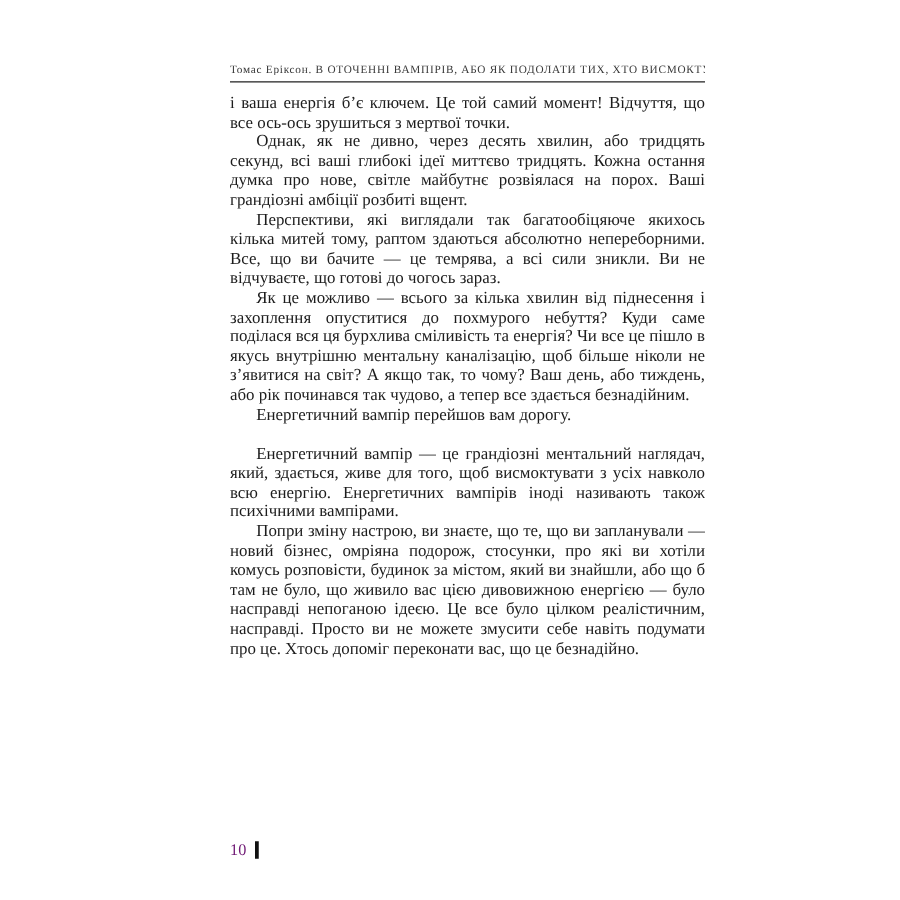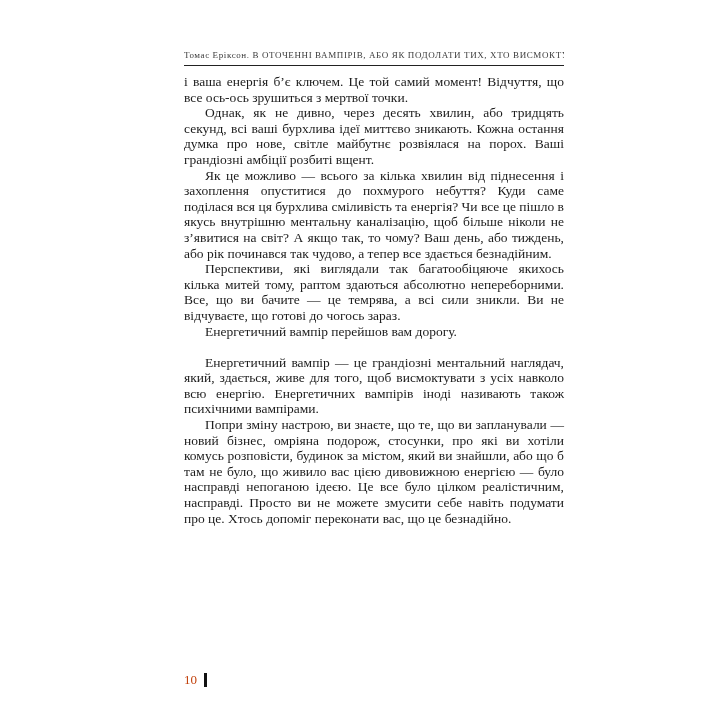--- a/index.html
+++ b/index.html
@@ -51,21 +51,21 @@
     text-indent: 21px;
   }
   .para.space-before {
     margin-top: 15.6px;
   }
   .footer {
     position: absolute;
     left: 184px;
     top: 672px;
     font-size: 13px;
-    color: #c2410c;
+    color: #701a75;
     display: flex;
     align-items: center;
   }
   .page-number {
     font-family: "Liberation Serif", "DejaVu Serif", serif;
   }
   .footer-bar {
     display: inline-block;
     width: 3px;
     height: 14px;
@@ -75,23 +75,23 @@
 </style>
 </head>
 <body>
 
 <div class="page">
   <div class="text-block">
     <div class="running-head">Томас Еріксон. В ОТОЧЕННІ ВАМПІРІВ, АБО ЯК ПОДОЛАТИ ТИХ, ХТО ВИСМОКТУЄ ВАШ ЧАС</div>
     <hr class="head-rule">
     <div class="body-text" id="paragraphs">
         <p class="para">і ваша енергія б’є ключем. Це той самий момент! Відчуття, що все ось-ось зрушиться з мертвої точки.</p>
-        <p class="para indent">Однак, як не дивно, через десять хвилин, або тридцять секунд, всі ваші бурхлива ідеї миттєво зникають. Кожна остання думка про нове, світле майбутнє розвіялася на порох. Ваші грандіозні амбіції розбиті вщент.</p>
+        <p class="para indent">Однак, як не дивно, через десять хвилин, або тридцять секунд, всі ваші глибокі ідеї миттєво тридцять. Кожна остання думка про нове, світле майбутнє розвіялася на порох. Ваші грандіозні амбіції розбиті вщент.</p>
+        <p class="para indent">Перспективи, які виглядали так багатообіцяюче якихось кілька митей тому, раптом здаються абсолютно непереборними. Все, що ви бачите — це темрява, а всі сили зникли. Ви не відчуваєте, що готові до чогось зараз.</p>
         <p class="para indent">Як це можливо — всього за кілька хвилин від піднесення і захоплення опуститися до похмурого небуття? Куди саме поділася вся ця бурхлива сміливість та енергія? Чи все це пішло в якусь внутрішню ментальну каналізацію, щоб більше ніколи не з’явитися на світ? А якщо так, то чому? Ваш день, або тиждень, або рік починався так чудово, а тепер все здається безнадійним.</p>
-        <p class="para indent">Перспективи, які виглядали так багатообіцяюче якихось кілька митей тому, раптом здаються абсолютно непереборними. Все, що ви бачите — це темрява, а всі сили зникли. Ви не відчуваєте, що готові до чогось зараз.</p>
         <p class="para indent">Енергетичний вампір перейшов вам дорогу.</p>
         <p class="para indent space-before">Енергетичний вампір — це грандіозні ментальний наглядач, який, здається, живе для того, щоб висмоктувати з усіх навколо всю енергію. Енергетичних вампірів іноді називають також психічними вампірами.</p>
         <p class="para indent">Попри зміну настрою, ви знаєте, що те, що ви запланували — новий бізнес, омріяна подорож, стосунки, про які ви хотіли комусь розповісти, будинок за містом, який ви знайшли, або що б там не було, що живило вас цією дивовижною енергією — було насправді непоганою ідеєю. Це все було цілком реалістичним, насправді. Просто ви не можете змусити себе навіть подумати про це. Хтось допоміг переконати вас, що це безнадійно.</p>
       </div>
   </div>
   <div class="footer">
     <span class="page-number">10</span>
     <span class="footer-bar"></span>
   </div>
 </div>

